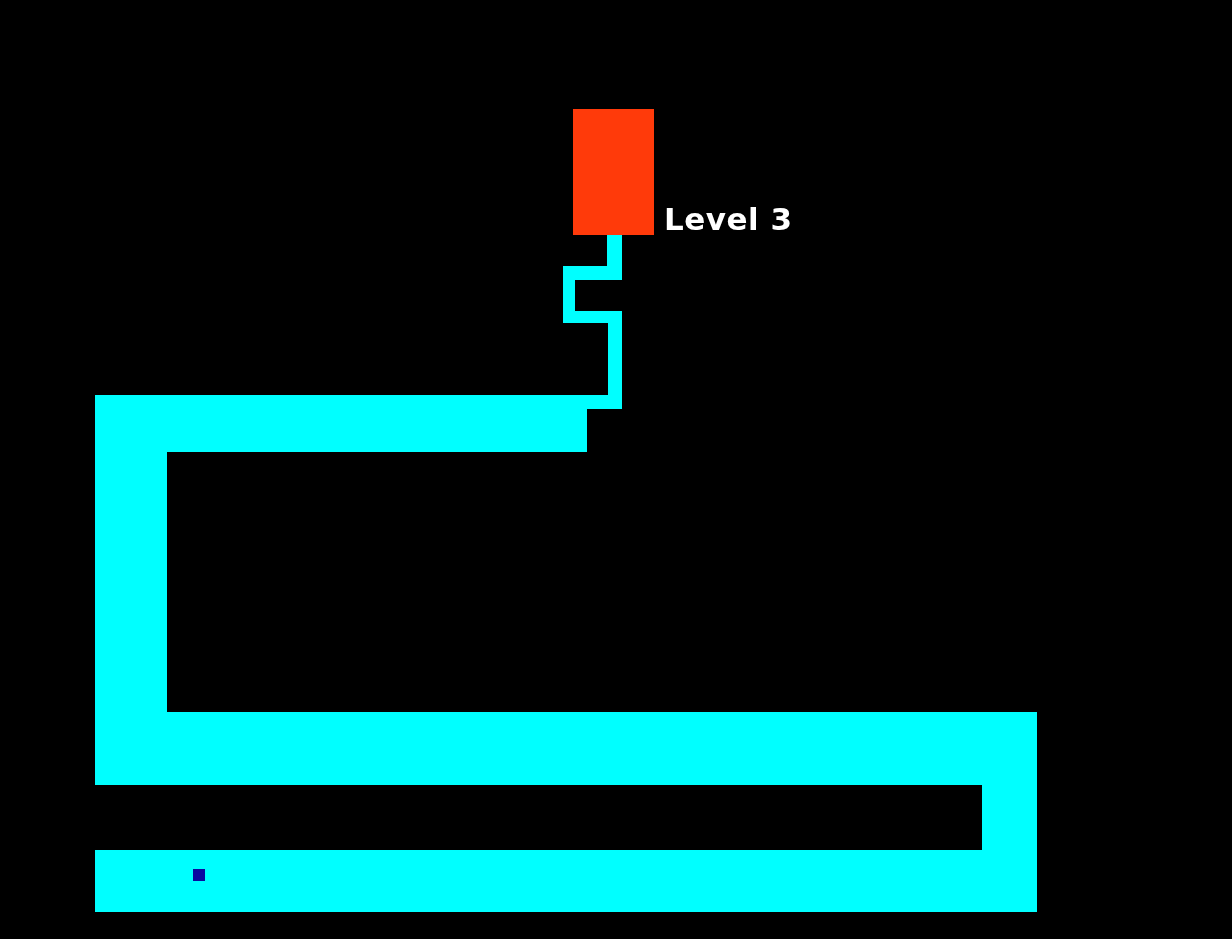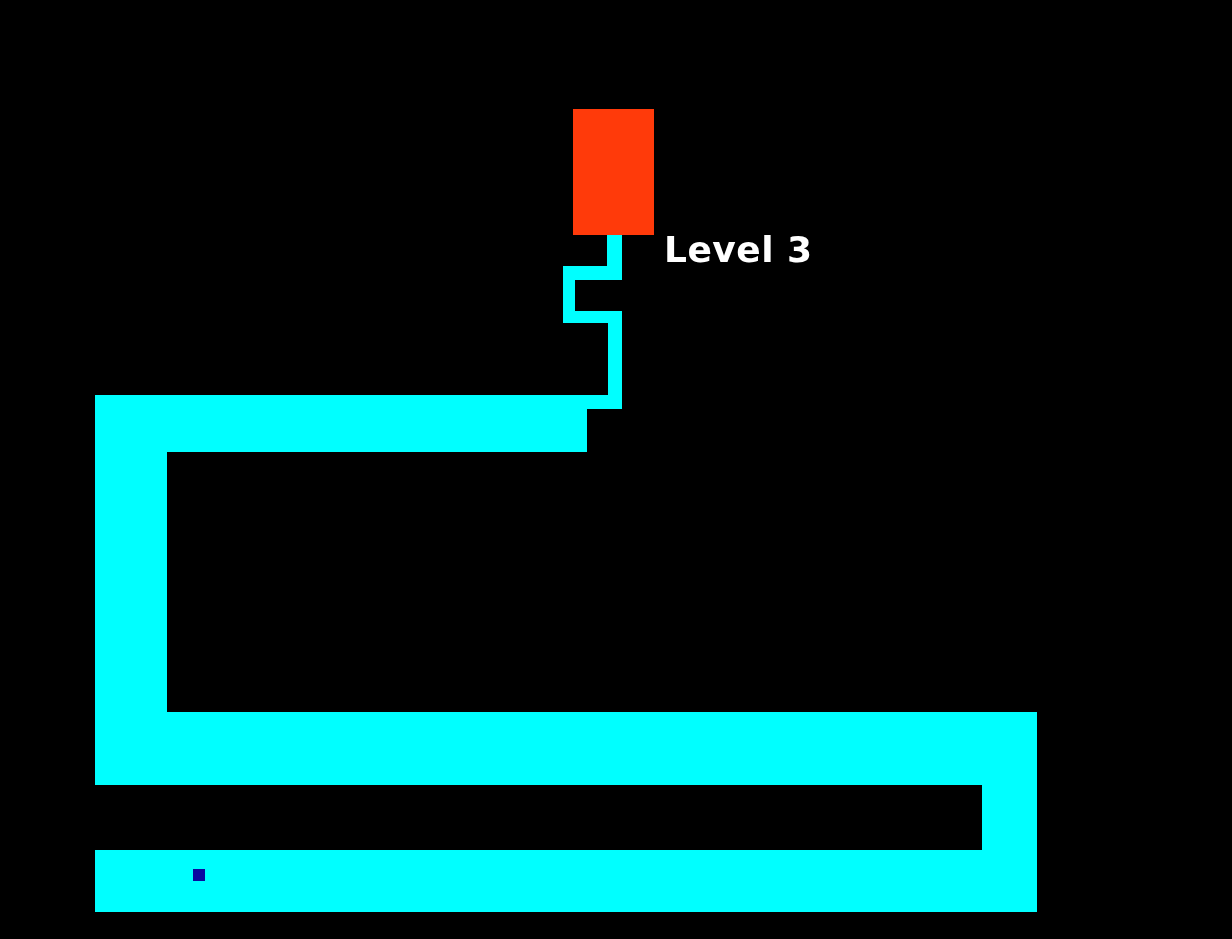--- a/index.html
+++ b/index.html
@@ -1,21 +1,21 @@
 <!DOCTYPE html>
 <html><head>
 <meta charset="utf-8">
 <style>
   html, body { margin: 0; padding: 0; }
   body { width: 1232px; height: 939px; background: #000000; position: relative; overflow: hidden; font-family: "DejaVu Sans", sans-serif; }
   .shape { position: absolute; }
   .path { background: #00ffff; }
   .goal { background: #ff3a0a; }
   .player { background: #0a0aa0; }
-  .label { position: absolute; color: #ffffff; font-weight: bold; font-size: 36px; letter-spacing: 0.5px; white-space: nowrap; margin-top: 28px; }
+  .label { position: absolute; color: #ffffff; font-weight: bold; font-size: 31px; letter-spacing: 0.5px; white-space: nowrap; }
 </style>
 </head>
 <body>
 
 <div style="position:absolute;left:0;top:0;width:1232px;height:939px;">
   <div class="shape path" style="left:607px;top:235px;width:15px;height:45px;"></div>
   <div class="shape path" style="left:563px;top:266px;width:59px;height:14px;"></div>
   <div class="shape path" style="left:563px;top:266px;width:12px;height:57px;"></div>
   <div class="shape path" style="left:563px;top:311px;width:59px;height:12px;"></div>
   <div class="shape path" style="left:608px;top:311px;width:14px;height:98px;"></div>

